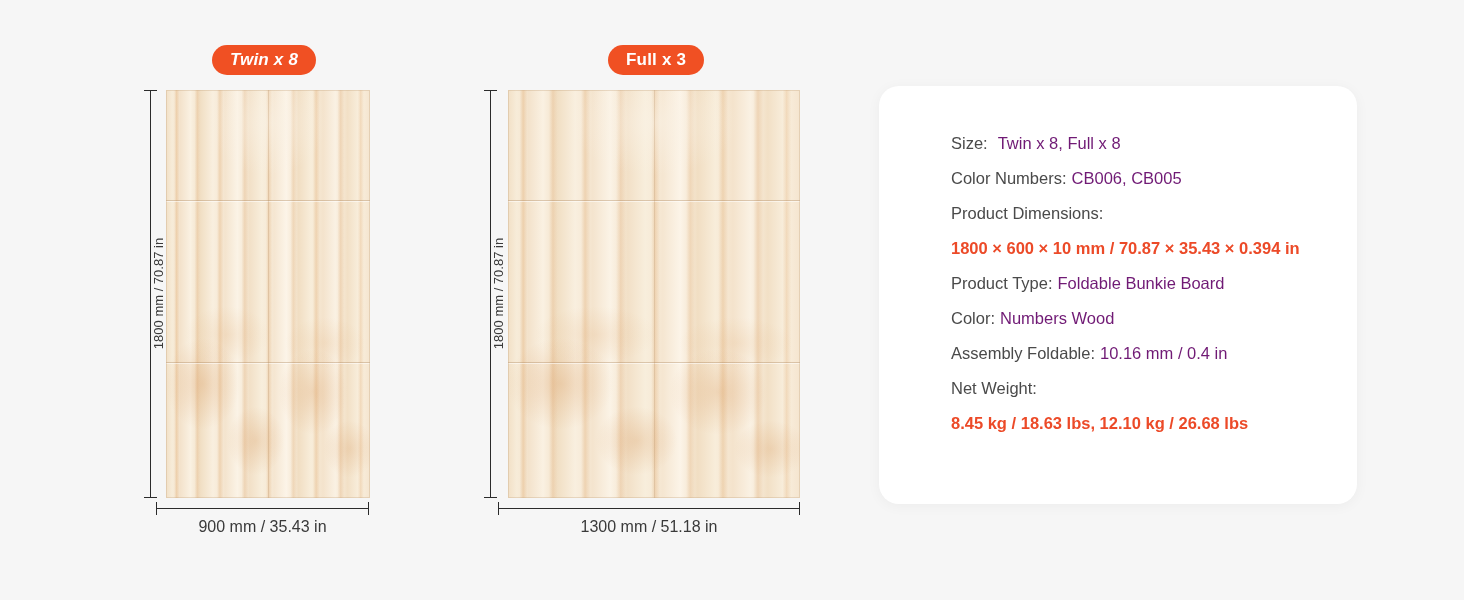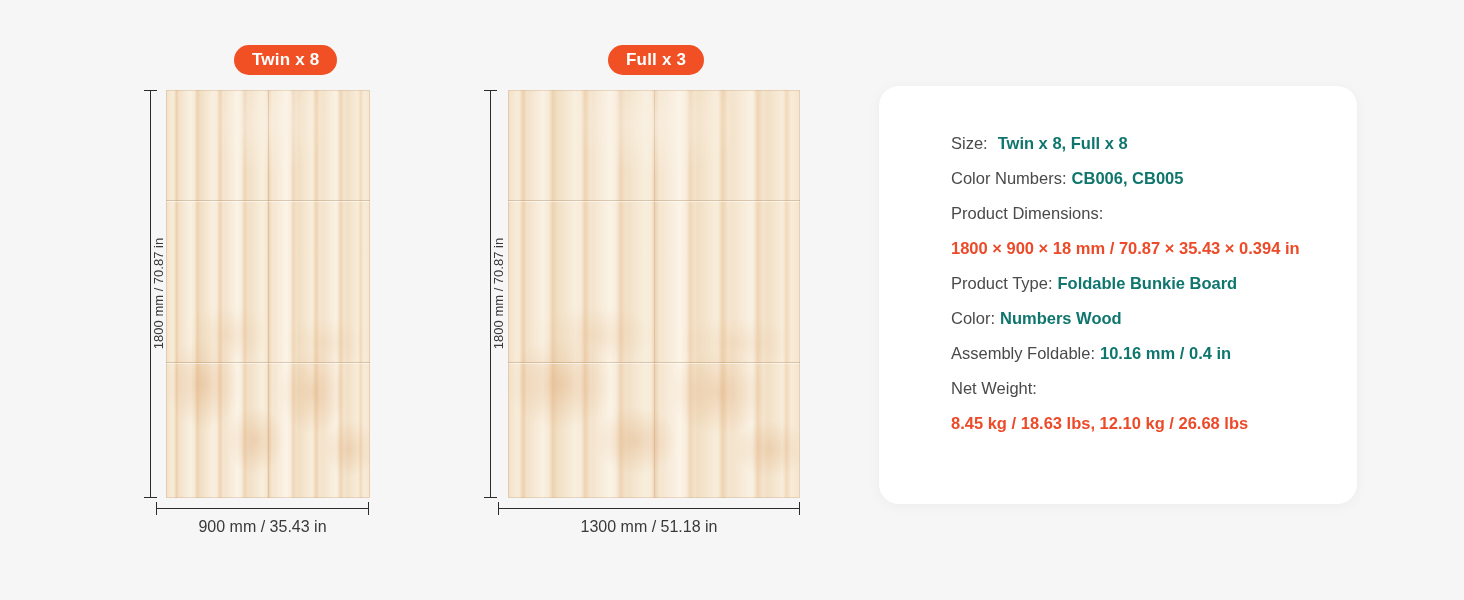--- a/index.html
+++ b/index.html
@@ -20,21 +20,21 @@
     color:#ffffff;
     border-radius:999px;
     font-size:17px;
     font-weight:bold;
     letter-spacing:.2px;
     height:30px;
     padding:0 18px;
     white-space:nowrap;
     box-sizing:border-box;
   }
-  #badge-twin{left:234px;top:45px;}
+  #badge-twin{left:212px;top:45px;font-style:italic;}
   #badge-full{left:608px;top:45px;}
 
   
   .figure{position:absolute;}
   #figure-twin{left:150px;top:90px;}
   #figure-full{left:490px;top:90px;}
 
   .board{
     position:absolute;
     top:0;
@@ -145,21 +145,21 @@
     padding:40px 0 0 72px;
     box-shadow:0 2px 14px rgba(0,0,0,.045);
   }
   .spec-row{
     font-size:16.5px;
     color:#4a4a4a;
     line-height:35px;
     white-space:nowrap;
   }
   .spec-row .lbl{color:#4a4a4a;font-weight:normal;}
-  .spec-row .val{color:#0f766e;font-weight:bold;margin-top:36px;}
+  .spec-row .val{color:#701a75;font-weight:normal;margin-top:36px;}
   .spec-row.value-only{color:#ec4a28;font-weight:bold;}
   .sp{display:inline-block;width:5px;}
 </style>
 </head>
 <body>
 
 <div class="stage">
 
   <div class="badge" id="badge-twin">Twin x 8</div>
 
@@ -222,21 +222,21 @@
     </div>
 
     <div class="spec-row">
       <span class="lbl">Color Numbers:</span><span class="sp"></span><span class="val">CB006, CB005</span>
     </div>
 
     <div class="spec-row">
       <span class="lbl">Product Dimensions:</span>
     </div>
 
-    <div class="spec-row value-only">1800 × 900 × 18 mm / 70.87 × 35.43 × 0.394 in</div>
+    <div class="spec-row value-only">1800 × 600 × 10 mm / 70.87 × 35.43 × 0.394 in</div>
 
 
     <div class="spec-row">
       <span class="lbl">Product Type:</span><span class="sp"></span><span class="val">Foldable Bunkie Board</span>
     </div>
 
     <div class="spec-row">
       <span class="lbl">Color:</span><span class="sp"></span><span class="val">Numbers Wood</span>
     </div>
 

